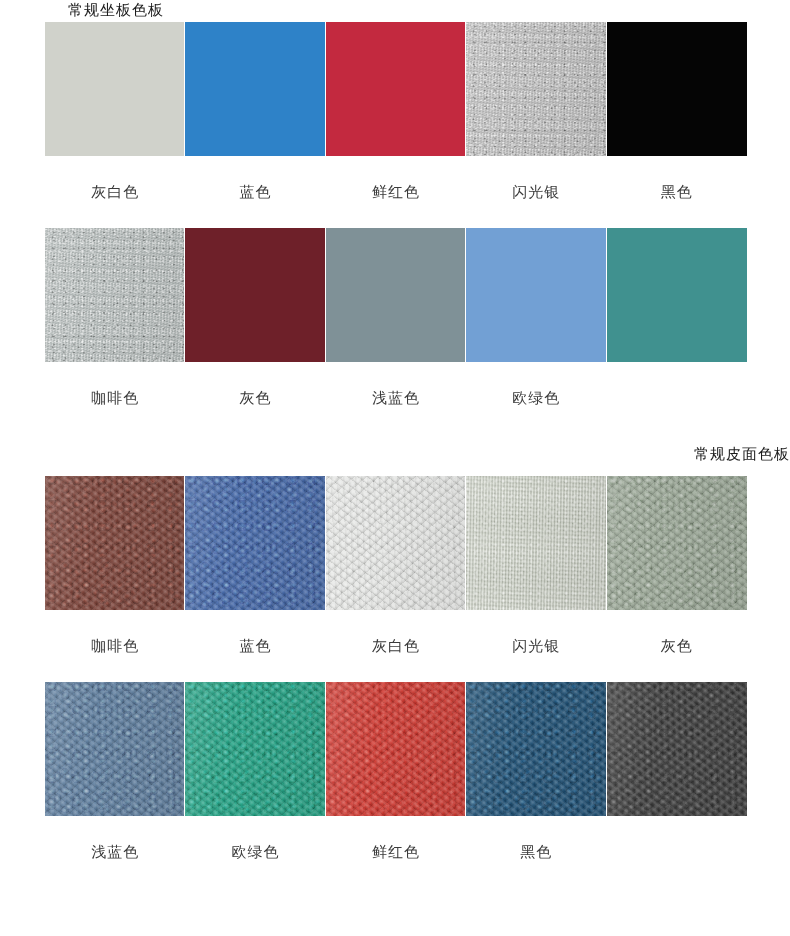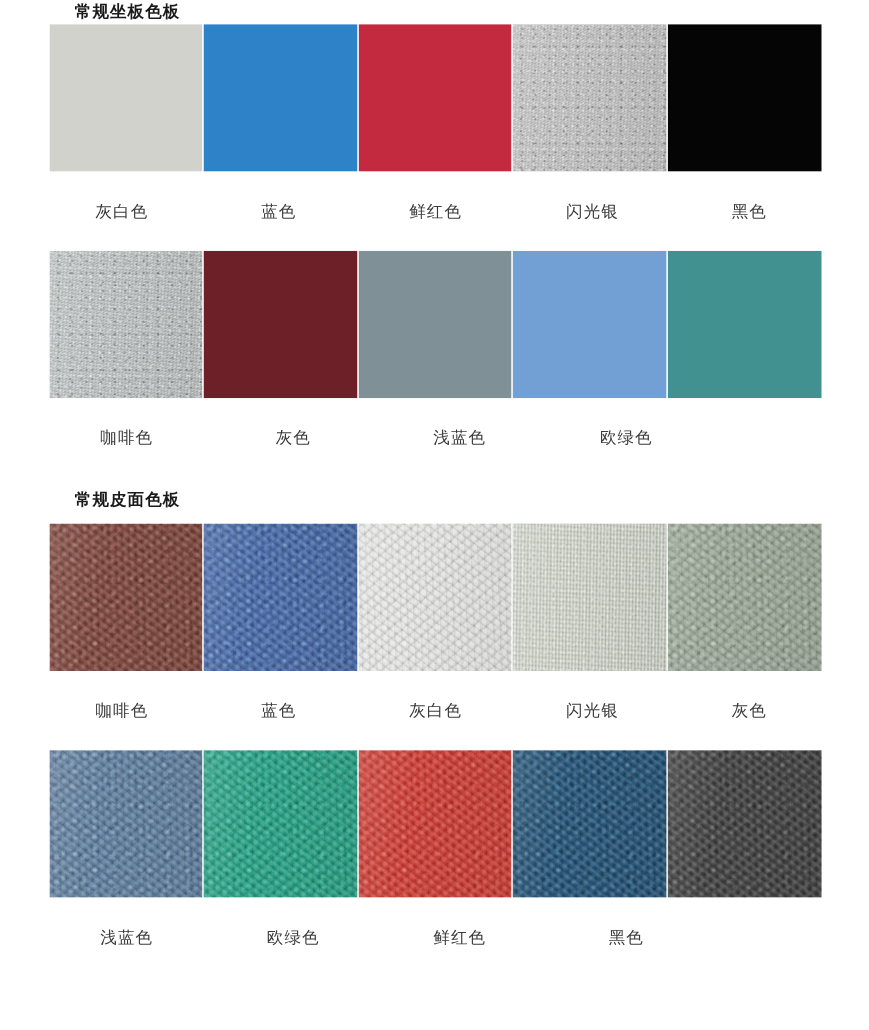--- a/index.html
+++ b/index.html
@@ -16,28 +16,28 @@
     position: relative;
   }
   .page {
     width: 790px;
     height: 936px;
     position: relative;
     background: #ffffff;
   }
   .section-title {
     font-size: 15px;
-    font-weight: bold;
+    font-weight: normal;
     color: #1a1a1a;
     letter-spacing: 1px;
     padding-left: 68px;
     line-height: 20px;
   }
   #section-seat-title { padding-top: 0px; height: 22px; }
-  #section-leather-title { padding-top: 10px; height: 32px; }
+  #section-leather-title { padding-top: 10px; height: 32px; text-align: right; }
 
   .swatch-row {
     display: flex;
     width: 702px;
     margin-left: 45px;
     height: 134px;
   }
   .swatch-cell {
     width: 140.4px;
     height: 134px;
@@ -50,21 +50,20 @@
   .swatch-fill {
     position: absolute;
     inset: 0;
   }
   .label-row {
     display: flex;
     width: 702px;
     margin-left: 45px;
     height: 72px;
     align-items: center;
-    gap: 11px;
   }
   .label-cell {
     width: 140.4px;
     text-align: center;
     font-size: 15px;
     color: #3a3a3a;
     letter-spacing: 1px;
     line-height: 72px;
   }
 

